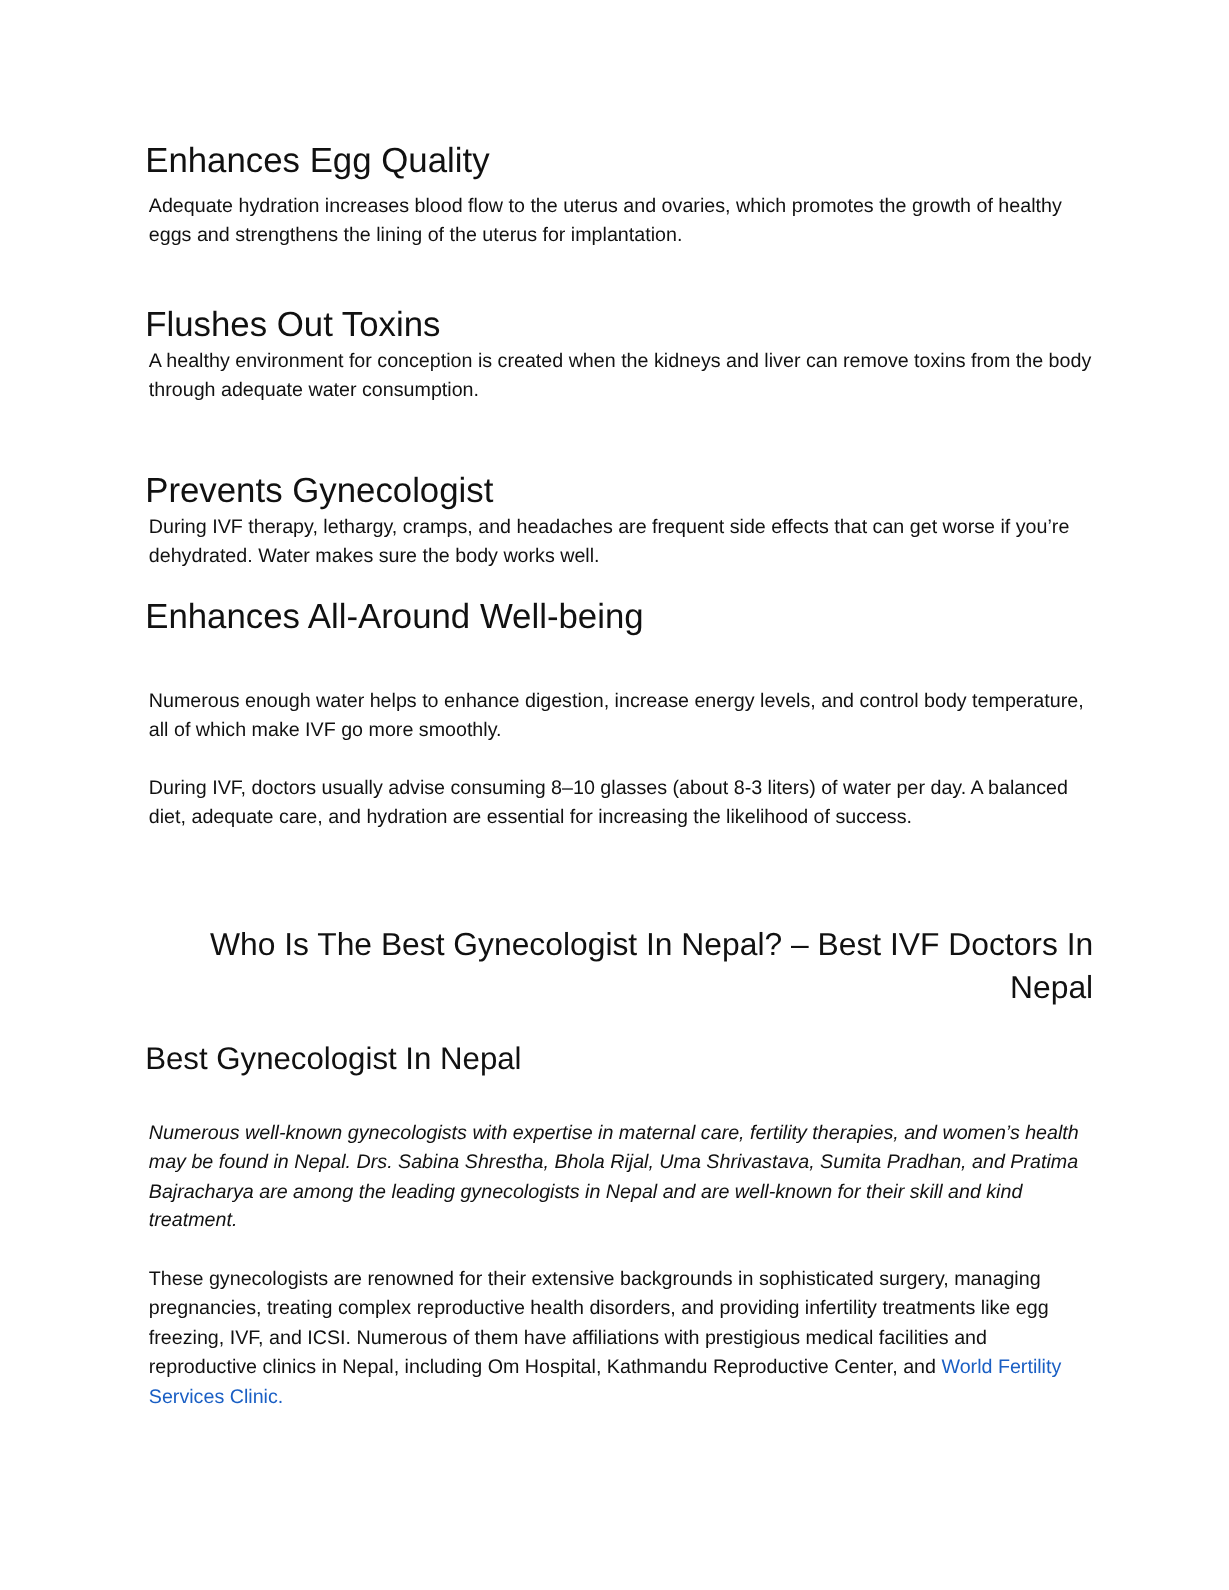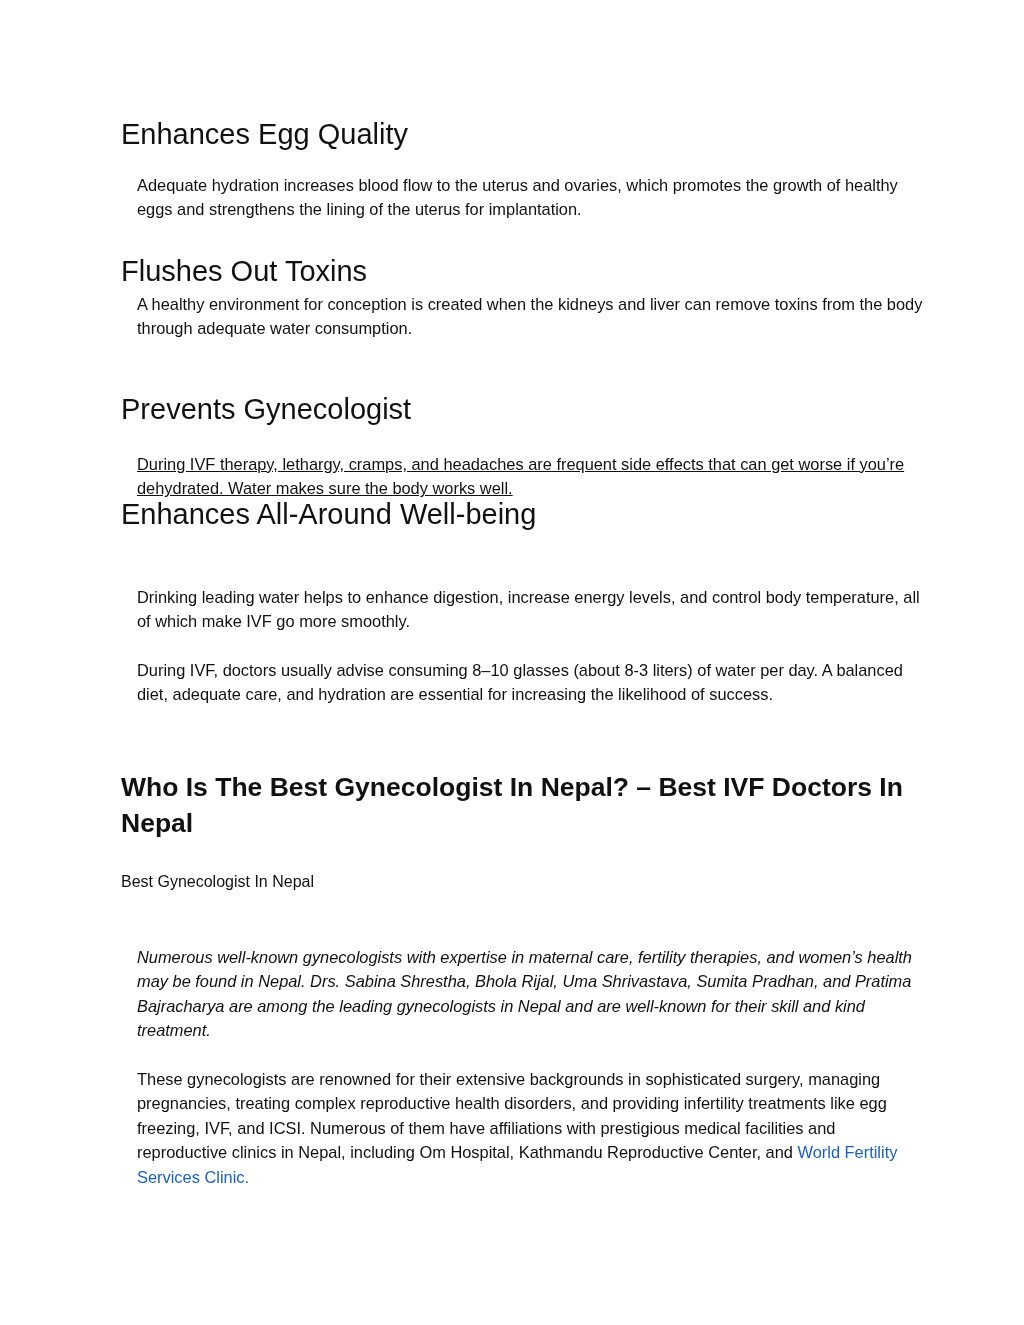--- a/index.html
+++ b/index.html
@@ -29,61 +29,62 @@
       margin: 0;
       line-height: 26px;
       white-space: nowrap;
     }
     .p {
       position: absolute;
       left: 0;
       width: 790px;
       font-size: 16.4px;
       line-height: 24.4px;
-      margin: 16px;
+      margin: 3px;
     }
     .h1 {
       position: absolute;
       left: 0;
       width: 790px;
       font-size: 26.5px;
       line-height: 36px;
-      font-weight: bold;
+      font-weight: normal;
       margin: 0;
+      text-align: right;
     }
     .h2 {
       position: absolute;
       left: 0;
-      font-size: 16px;
+      font-size: 26px;
       line-height: 26px;
       font-weight: normal;
       margin: 0;
       white-space: nowrap;
     }
     a.link {
       color: #1a5fc4;
       text-decoration: none;
     }
   </style>
 </head>
 <body>
 
 <div class="page">
 
   <h3 class="h3" style="top:121px;">Enhances Egg Quality</h3>
   <p class="p" style="top:157px;">Adequate hydration increases blood flow to the uterus and ovaries, which promotes the growth of healthy eggs and strengthens the lining of the uterus for implantation.</p>
 
   <h3 class="h3" style="top:258px;">Flushes Out Toxins</h3>
-  <p class="p" style="top:276px;">A healthy environment for conception is created when the kidneys and liver can remove toxins from the body through adequate water consumption.</p>
+  <p class="p" style="top:286px;">A healthy environment for conception is created when the kidneys and liver can remove toxins from the body through adequate water consumption.</p>
 
   <h3 class="h3" style="top:396px;">Prevents Gynecologist</h3>
-  <p class="p" style="top:436px;text-decoration:underline;">During IVF therapy, lethargy, cramps, and headaches are frequent side effects that can get worse if you’re dehydrated. Water makes sure the body works well.</p>
+  <p class="p" style="top:424px;">During IVF therapy, lethargy, cramps, and headaches are frequent side effects that can get worse if you’re dehydrated. Water makes sure the body works well.</p>
 
   <h3 class="h3" style="top:501px;">Enhances All-Around Well-being</h3>
-  <p class="p" style="top:569px;">Drinking leading water helps to enhance digestion, increase energy levels, and control body temperature, all of which make IVF go more smoothly.</p>
+  <p class="p" style="top:569px;">Numerous enough water helps to enhance digestion, increase energy levels, and control body temperature, all of which make IVF go more smoothly.</p>
 
   <p class="p" style="top:642px;">During IVF, doctors usually advise consuming 8–10 glasses (about 8-3 liters) of water per day. A balanced diet, adequate care, and hydration are essential for increasing the likelihood of success.</p>
 
   <h1 class="h1" style="top:769px;">Who Is The Best Gynecologist In Nepal? – Best IVF Doctors In Nepal</h1>
 
   <h2 class="h2" style="top:869px;">Best Gynecologist In Nepal</h2>
 
   <p class="p" style="top:929px;font-style:italic;">Numerous well-known gynecologists with expertise in maternal care, fertility therapies, and women’s health may be found in Nepal. Drs. Sabina Shrestha, Bhola Rijal, Uma Shrivastava, Sumita Pradhan, and Pratima Bajracharya are among the leading gynecologists in Nepal and are well-known for their skill and kind treatment.</p>
 
   <p class="p" style="top:1051px;"><span>These gynecologists are renowned for their extensive backgrounds in sophisticated surgery, managing pregnancies, treating complex reproductive health disorders, and providing infertility treatments like egg freezing, IVF, and ICSI. Numerous of them have affiliations with prestigious medical facilities and reproductive clinics in Nepal, including Om Hospital, Kathmandu Reproductive Center, and </span><a class="link">World Fertility Services Clinic.</a></p>

